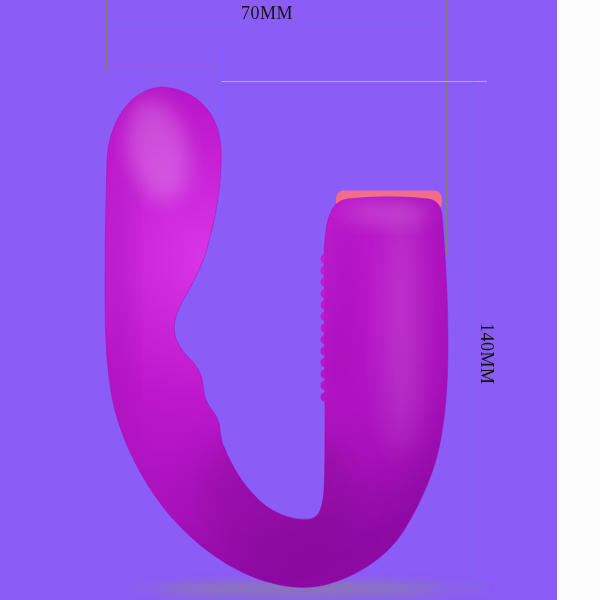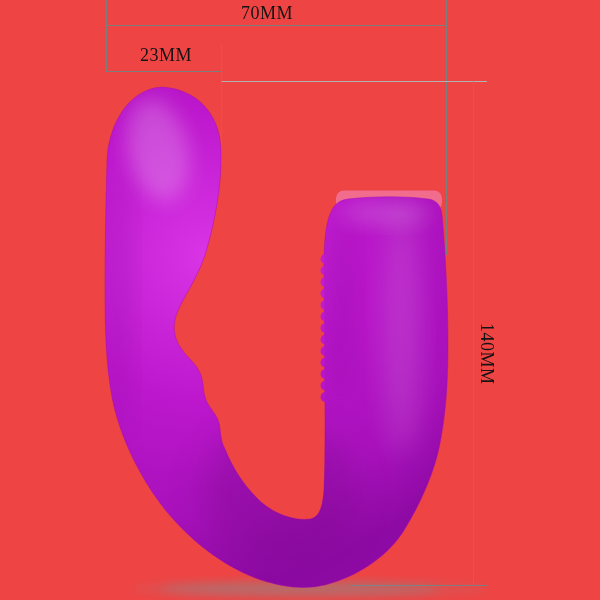--- a/index.html
+++ b/index.html
@@ -3,22 +3,22 @@
 <meta charset="utf-8">
 <style>
   html,body{margin:0;padding:0;}
   body{
     width:600px;height:600px;
     background:#fdfdfe;
     font-family:"Liberation Serif", serif;
     overflow:hidden;
   }
   .stage{
-    position:relative;width:600px;height:600px;
-    background:#ef4444;
+    position:relative;width:557px;height:600px;
+    background:#8b5cf6;
   }
   .stage svg{position:absolute;left:0;top:0;}
   .dim-label{
     position:absolute;
     font-family:"Liberation Serif", serif;
     font-size:18px;
     font-weight:normal;
     letter-spacing:0.5px;
     color:#141414;
     text-align:center;
@@ -131,17 +131,16 @@
       <ellipse cx="402" cy="330" rx="17" ry="125" fill="#ffffff" opacity="0.14" filter="url(#soft14)"></ellipse>
       <ellipse cx="386" cy="213" rx="46" ry="11" fill="#ffffff" opacity="0.18" filter="url(#soft10)"></ellipse>
       <ellipse cx="280" cy="492" rx="78" ry="72" fill="#4a005a" opacity="0.20" filter="url(#soft18)"></ellipse>
       <ellipse cx="338" cy="310" rx="14" ry="95" fill="#6e0086" opacity="0.22" filter="url(#soft14)"></ellipse>
       <ellipse cx="118" cy="300" rx="12" ry="130" fill="#6e0086" opacity="0.18" filter="url(#soft14)"></ellipse>
     </g>
   </svg>
 
   <div class="dim-label w70">70MM</div>
 
-  <div class="dim-label w23">23MM</div>
 
   <div class="dim-label h140">140MM</div>
 
 </div>
 
 </body></html>

